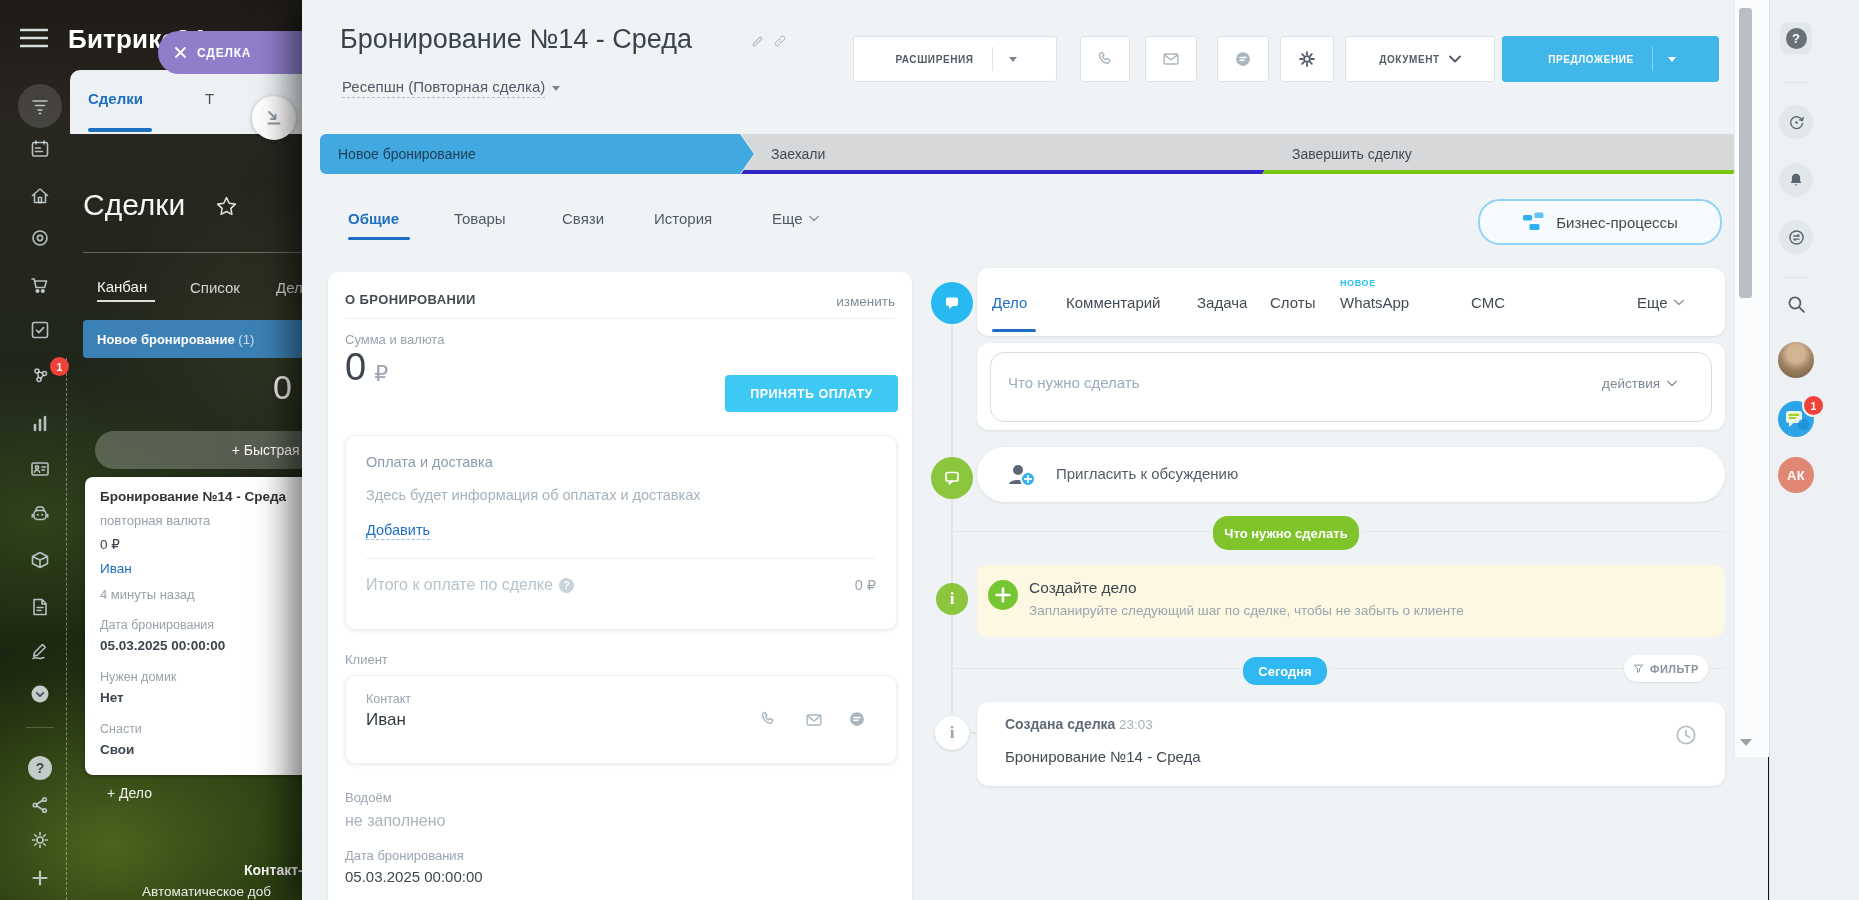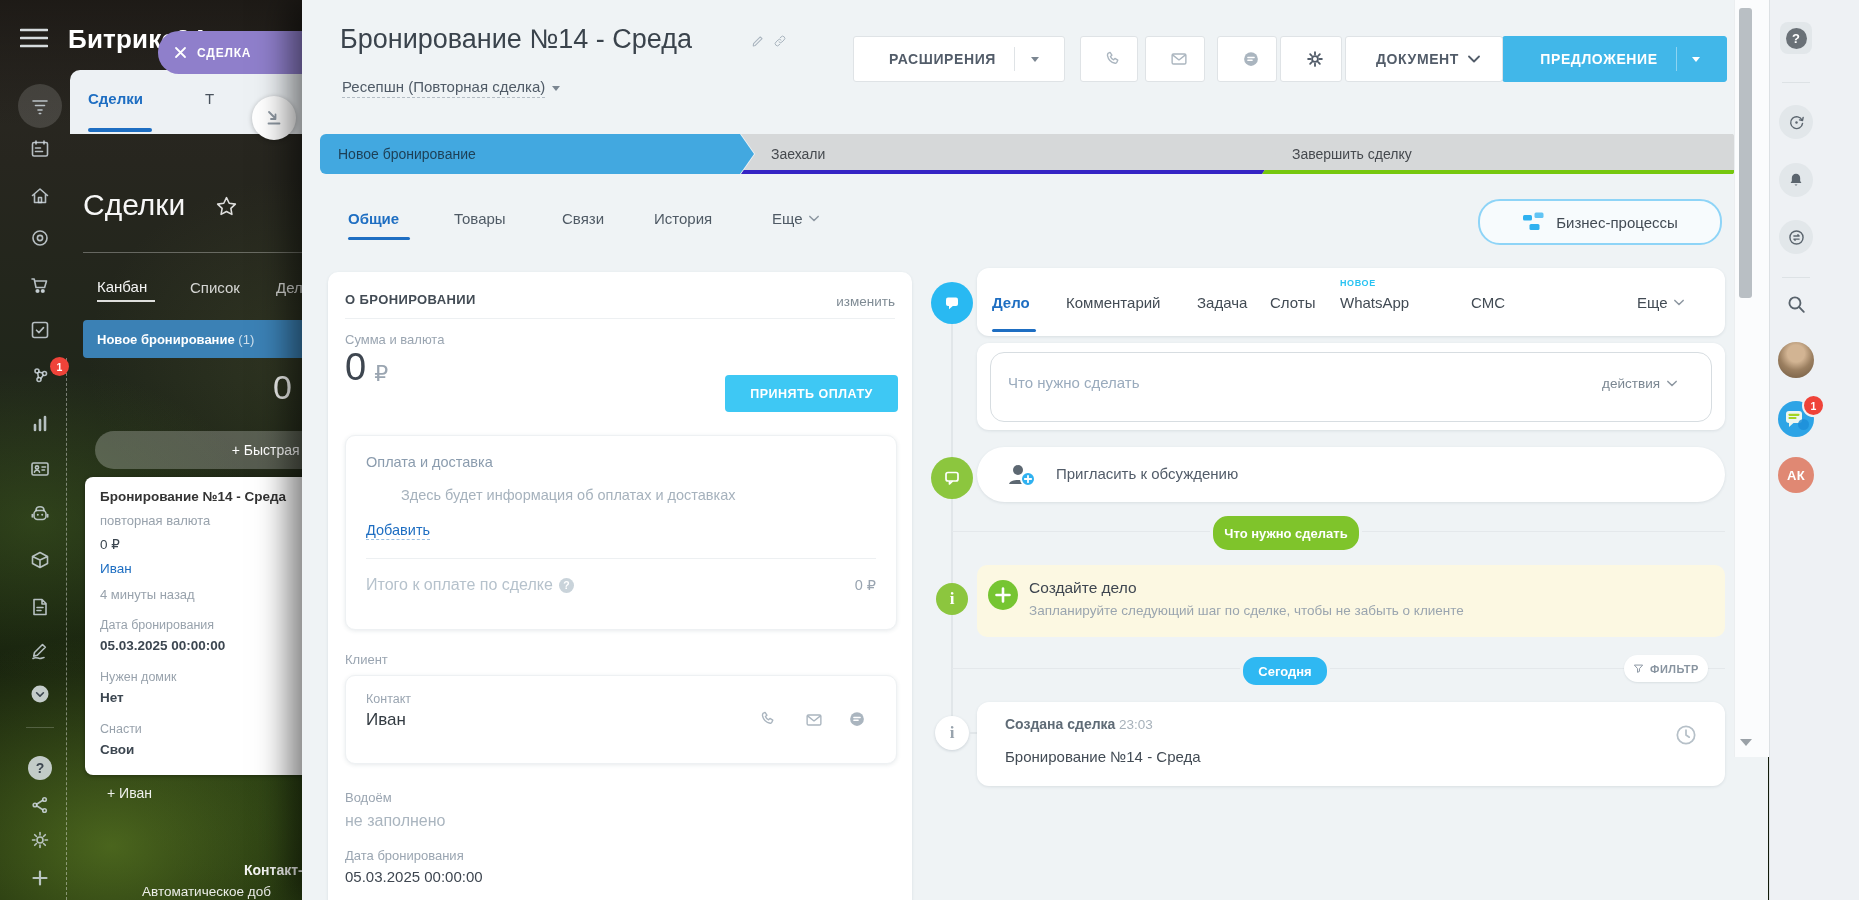--- a/index.html
+++ b/index.html
@@ -29,21 +29,21 @@
   .circlebtn{background:#fff;border-radius:50%;box-shadow:0 1px 5px rgba(0,0,0,.25);z-index:3;display:flex;align-items:center;justify-content:center;}
   .kx-title{color:rgba(255,255,255,.96);font-size:30px;font-weight:400;}
   .kv-tab{color:rgba(255,255,255,.95);font-size:15px;}
   .kcol-head{background:#3b81b5;border-radius:4px;color:#fff;font-size:13px;font-weight:bold;display:flex;align-items:center;padding-left:14px;z-index:1;}
   .kcard{background:#fff;border-radius:8px;box-shadow:0 1px 4px rgba(0,0,0,.35);z-index:2;overflow:hidden;}
   .kc-lab{color:#98a2ac;font-size:12.5px;}
   .kc-val{color:#3c4650;font-size:13.5px;font-weight:bold;}
   
   #panel{left:302px;top:0;width:1466px;height:900px;background:#eff3f5;z-index:10;box-shadow:-14px 0 30px rgba(0,0,0,.5);}
   .card{position:absolute;background:#fff;border-radius:12px;box-shadow:0 1px 3px rgba(60,80,100,.12);}
-  .btn{position:absolute;display:flex;align-items:center;justify-content:center;background:#fff;border:1px solid #dfe3e6;border-radius:3px;color:#525c69;font-size:14px;font-weight:bold;letter-spacing:.6px;padding-left:8px;}
+  .btn{position:absolute;display:flex;align-items:center;justify-content:center;background:#fff;border:1px solid #dfe3e6;border-radius:3px;color:#525c69;font-size:10px;font-weight:bold;letter-spacing:.6px;}
   .btn .sep{width:1px;height:24px;background:#dfe3e6;}
   .caret-d{width:0;height:0;border-left:4.5px solid transparent;border-right:4.5px solid transparent;border-top:5.5px solid #7b8691;}
   .caret-d.w{border-top-color:#fff;}
   .chev{stroke:#8d97a1;fill:none;stroke-width:1.8;stroke-linecap:round;stroke-linejoin:round;}
   .stage{position:absolute;top:134px;height:40px;display:flex;align-items:center;font-size:14px;color:#45494e;background:#d6d8d9;}
   .stage .ul{position:absolute;left:0;right:0;bottom:0;height:4px;}
   .ptab{position:absolute;top:210px;font-size:15px;color:#4f5a65;}
   .atab{position:absolute;top:294px;font-size:15px;color:#424b54;}
   .glabel{color:#9aa5b1;font-size:13px;}
   .subcard{position:absolute;background:#fff;border:1px solid #eef1f3;border-radius:10px;box-shadow:0 1px 4px rgba(60,80,100,.12);}
@@ -222,21 +222,21 @@
     <div class="abs nw" style="left:15px;top:59px;font-size:13.5px;color:#3c4650;">0 ₽</div>
     <div class="abs nw" style="left:15px;top:84px;font-size:13.5px;color:#1e6ec2;">Иван</div>
     <div class="abs nw kc-lab" style="left:15px;top:110px;font-size:13px;">4 минуты назад</div>
     <div class="abs nw kc-lab" style="left:15px;top:141px;">Дата бронирования</div>
     <div class="abs nw kc-val" style="left:15px;top:161px;">05.03.2025 00:00:00</div>
     <div class="abs nw kc-lab" style="left:15px;top:193px;">Нужен домик</div>
     <div class="abs nw kc-val" style="left:15px;top:213px;">Нет</div>
     <div class="abs nw kc-lab" style="left:15px;top:245px;">Снасти</div>
     <div class="abs nw kc-val" style="left:15px;top:265px;">Свои</div>
   </div>
-  <div class="abs nw" style="left:107px;top:785px;font-size:14px;color:rgba(255,255,255,.92);">+ Иван</div>
+  <div class="abs nw" style="left:107px;top:785px;font-size:14px;color:rgba(255,255,255,.92);">+ Дело</div>
   <div class="abs nw" style="left:244px;top:862px;font-size:14px;font-weight:bold;color:rgba(255,255,255,.95);">Контакт-ц</div>
   <div class="abs nw" style="left:142px;top:884px;font-size:13.5px;color:rgba(255,255,255,.9);">Автоматическое доб</div>
 
   <div class="abs pill" style="left:158px;top:31px;width:160px;height:43px;padding-left:16px;">
     <span class="x">
         <svg width="13" height="13" viewBox="0 0 13 13">
           <path d="M2 2l9 9M11 2l-9 9"></path>
         </svg>
       </span>
     <span class="lbl nw">СДЕЛКА</span>
@@ -346,21 +346,21 @@
       <div class="abs" style="left:17px;top:76px;display:flex;align-items:flex-end;gap:8px;">
         <span style="font-size:38px;font-weight:300;color:#3e4650;line-height:1;">0</span>
         <span style="font-size:22px;color:#9aa5b1;line-height:1.1;">₽</span>
       </div>
       <div class="abs" style="left:397px;top:103px;width:173px;height:37px;background:#3ec8f4;border-radius:4px;color:#fff;font-size:12.5px;font-weight:bold;letter-spacing:.5px;display:flex;align-items:center;justify-content:center;">
           <span class="nw">ПРИНЯТЬ ОПЛАТУ</span>
         </div>
 
       <div class="subcard" style="left:17px;top:163px;width:550px;height:193px;">
         <div class="abs nw" style="left:20px;top:18px;font-size:14.5px;color:#8b9cae;">Оплата и доставка</div>
-        <div class="abs nw" style="left:20px;top:51px;font-size:14.5px;color:#a6b2bd;margin-left:35px;">Здесь будет информация об оплатах и доставках</div>
+        <div class="abs nw" style="left:20px;top:51px;font-size:14.5px;color:#a6b2bd;">Здесь будет информация об оплатах и доставках</div>
         <div class="abs nw" style="left:20px;top:86px;font-size:14.5px;color:#1e6ec2;border-bottom:1px dashed #9cc0e0;padding-bottom:1px;">Добавить</div>
         <div class="abs" style="left:20px;top:122px;right:20px;height:1px;background:#edf0f2;"></div>
         <div class="abs" style="left:20px;top:140px;display:flex;align-items:center;gap:6px;">
           <span class="nw" style="font-size:16px;color:#b6c2cc;">Итого к оплате по сделке</span>
           <span style="width:15px;height:15px;border-radius:50%;background:#c9d3da;color:#fff;font-size:10.5px;font-weight:bold;display:flex;align-items:center;justify-content:center;">?</span>
         </div>
         <div class="abs nw" style="right:20px;top:141px;font-size:14.5px;color:#9aa5b1;">0 ₽</div>
       </div>
 
       <div class="abs nw glabel" style="left:17px;top:380px;">Клиент</div>
@@ -403,21 +403,21 @@
       <svg width="24" height="24" viewBox="0 0 24 24" fill="none" stroke="#fff" stroke-width="1.7" stroke-linejoin="round">
           <rect x="6" y="6.5" width="12" height="8.5" rx="2"></rect>
           <path d="M9.5 15v3l3.2-3"></path>
         </svg>
     </div>
     <div class="tl-circle" style="left:634px;top:583px;width:32px;height:32px;background:#8cc63e;color:#fff;font-size:17px;font-weight:bold;font-family:'Liberation Serif','DejaVu Serif',serif;">i</div>
     <div class="tl-circle" style="left:633px;top:716px;width:34px;height:34px;background:#fff;box-shadow:0 1px 3px rgba(60,80,100,.2);color:#98a3ad;font-size:17px;font-weight:bold;font-family:'Liberation Serif','DejaVu Serif',serif;">i</div>
     <div class="abs" style="left:668px;top:732px;width:10px;height:2px;background:#e1e6e9;"></div>
 
     <div class="card" style="left:675px;top:268px;width:748px;height:68px;">
-      <span class="abs nw" style="left:15px;top:26px;font-size:15px;color:#1e6ec2;font-weight:bold;">Дело</span>
+      <span class="abs nw" style="left:15px;top:26px;font-size:15px;color:#1e6ec2;">Дело</span>
       <div class="abs" style="left:15px;top:61px;width:44px;height:3px;background:#1e6ec2;border-radius:2px;"></div>
       <span class="abs nw atab" style="left:89px;top:0;position:static;"></span>
       <span class="abs nw" style="left:89px;top:26px;font-size:15px;color:#424b54;text-align:center;">Комментарий</span>
       <span class="abs nw" style="left:220px;top:26px;font-size:15px;color:#424b54;">Задача</span>
       <span class="abs nw" style="left:293px;top:26px;font-size:15px;color:#424b54;">Слоты</span>
       <span class="abs nw" style="left:363px;top:10px;font-size:9px;font-weight:bold;letter-spacing:.6px;color:#29c3f2;">НОВОЕ</span>
       <span class="abs nw" style="left:363px;top:26px;font-size:15px;color:#424b54;">WhatsApp</span>
       <span class="abs nw" style="left:494px;top:26px;font-size:15px;color:#424b54;">СМС</span>
       <span class="abs nw" style="left:660px;top:26px;font-size:15px;color:#424b54;display:flex;align-items:center;gap:6px;">
           <span>Еще</span>

